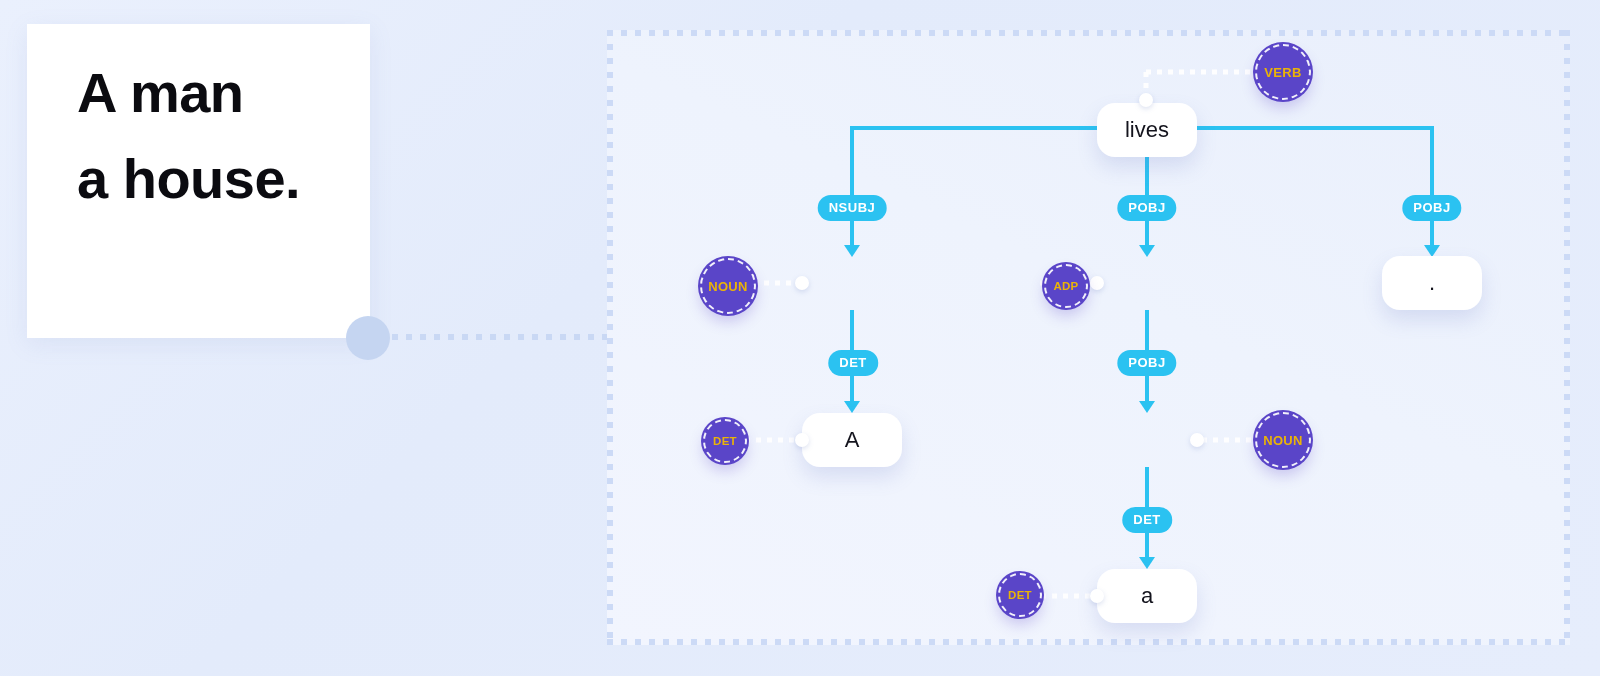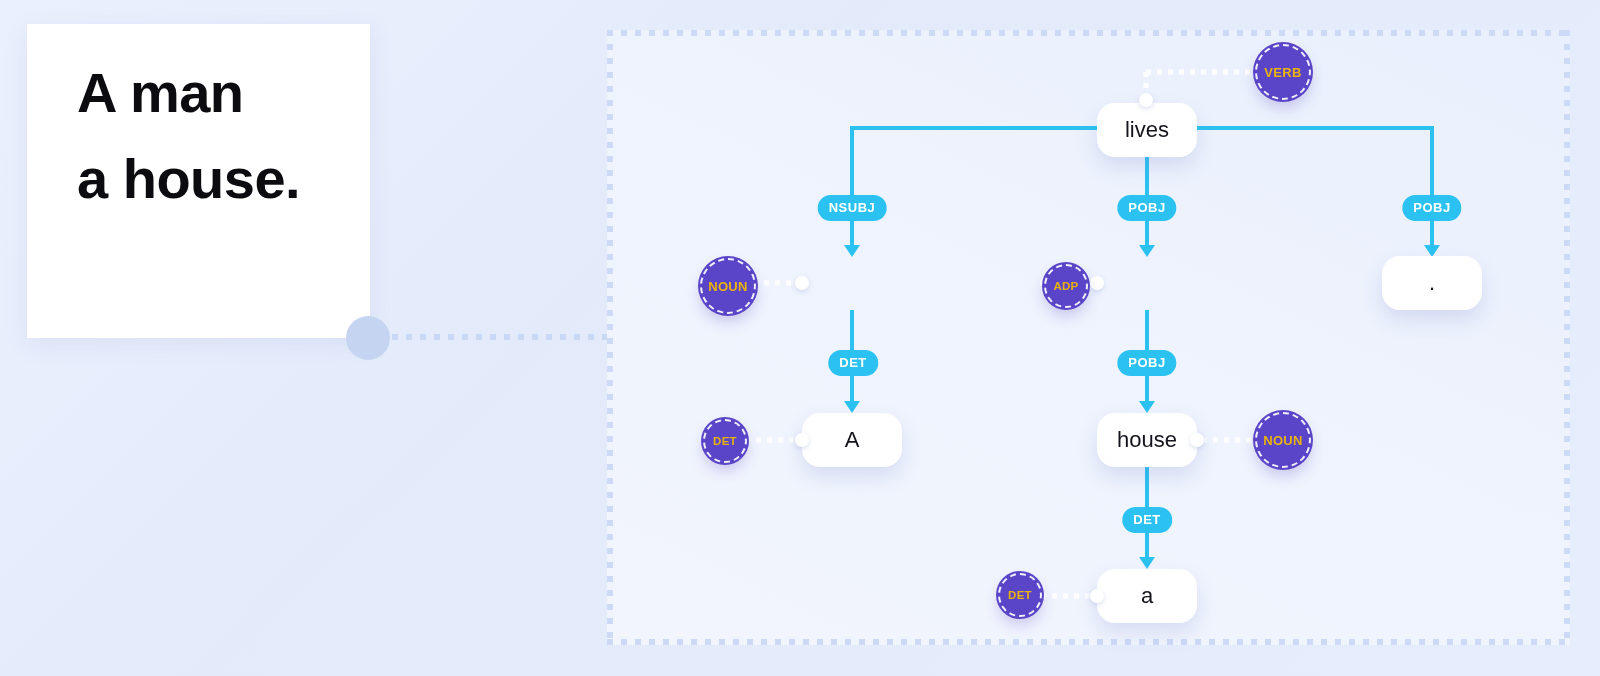--- a/index.html
+++ b/index.html
@@ -144,23 +144,20 @@
 
   <div class="node" style="left:1097px;top:103px">
     <span class="word">lives</span>
   </div>
   <div class="node" style="left:1382px;top:256px">
     <span class="word">.</span>
   </div>
   <div class="node" style="left:802px;top:413px">
     <span class="word">A</span>
   </div>
-  <div class="node" style="left:1097px;top:413px">
-    <span class="word">house</span>
-  </div>
   <div class="node" style="left:1097px;top:569px">
     <span class="word">a</span>
   </div>
 
   <div class="nub" style="left:1146px;top:100px"></div>
   <div class="nub" style="left:802px;top:283px"></div>
   <div class="nub" style="left:1097px;top:283px"></div>
   <div class="nub" style="left:802px;top:440px"></div>
   <div class="nub" style="left:1197px;top:440px"></div>
   <div class="nub" style="left:1097px;top:596px"></div>

